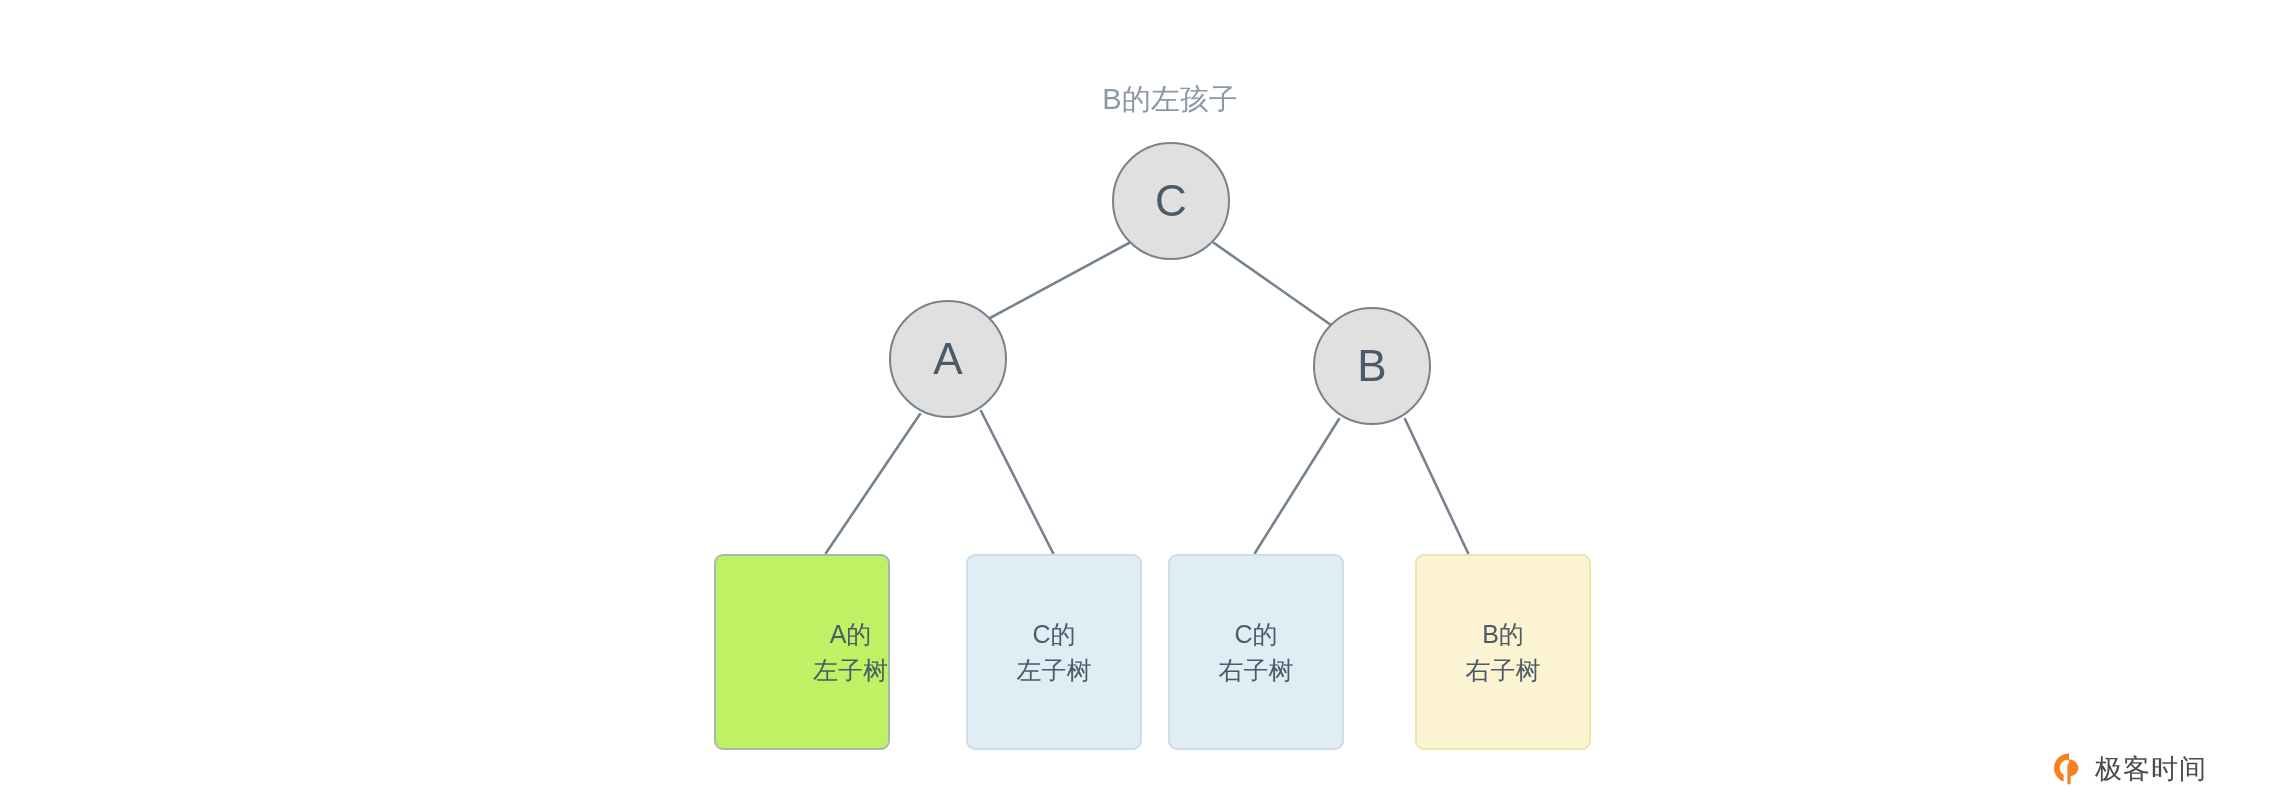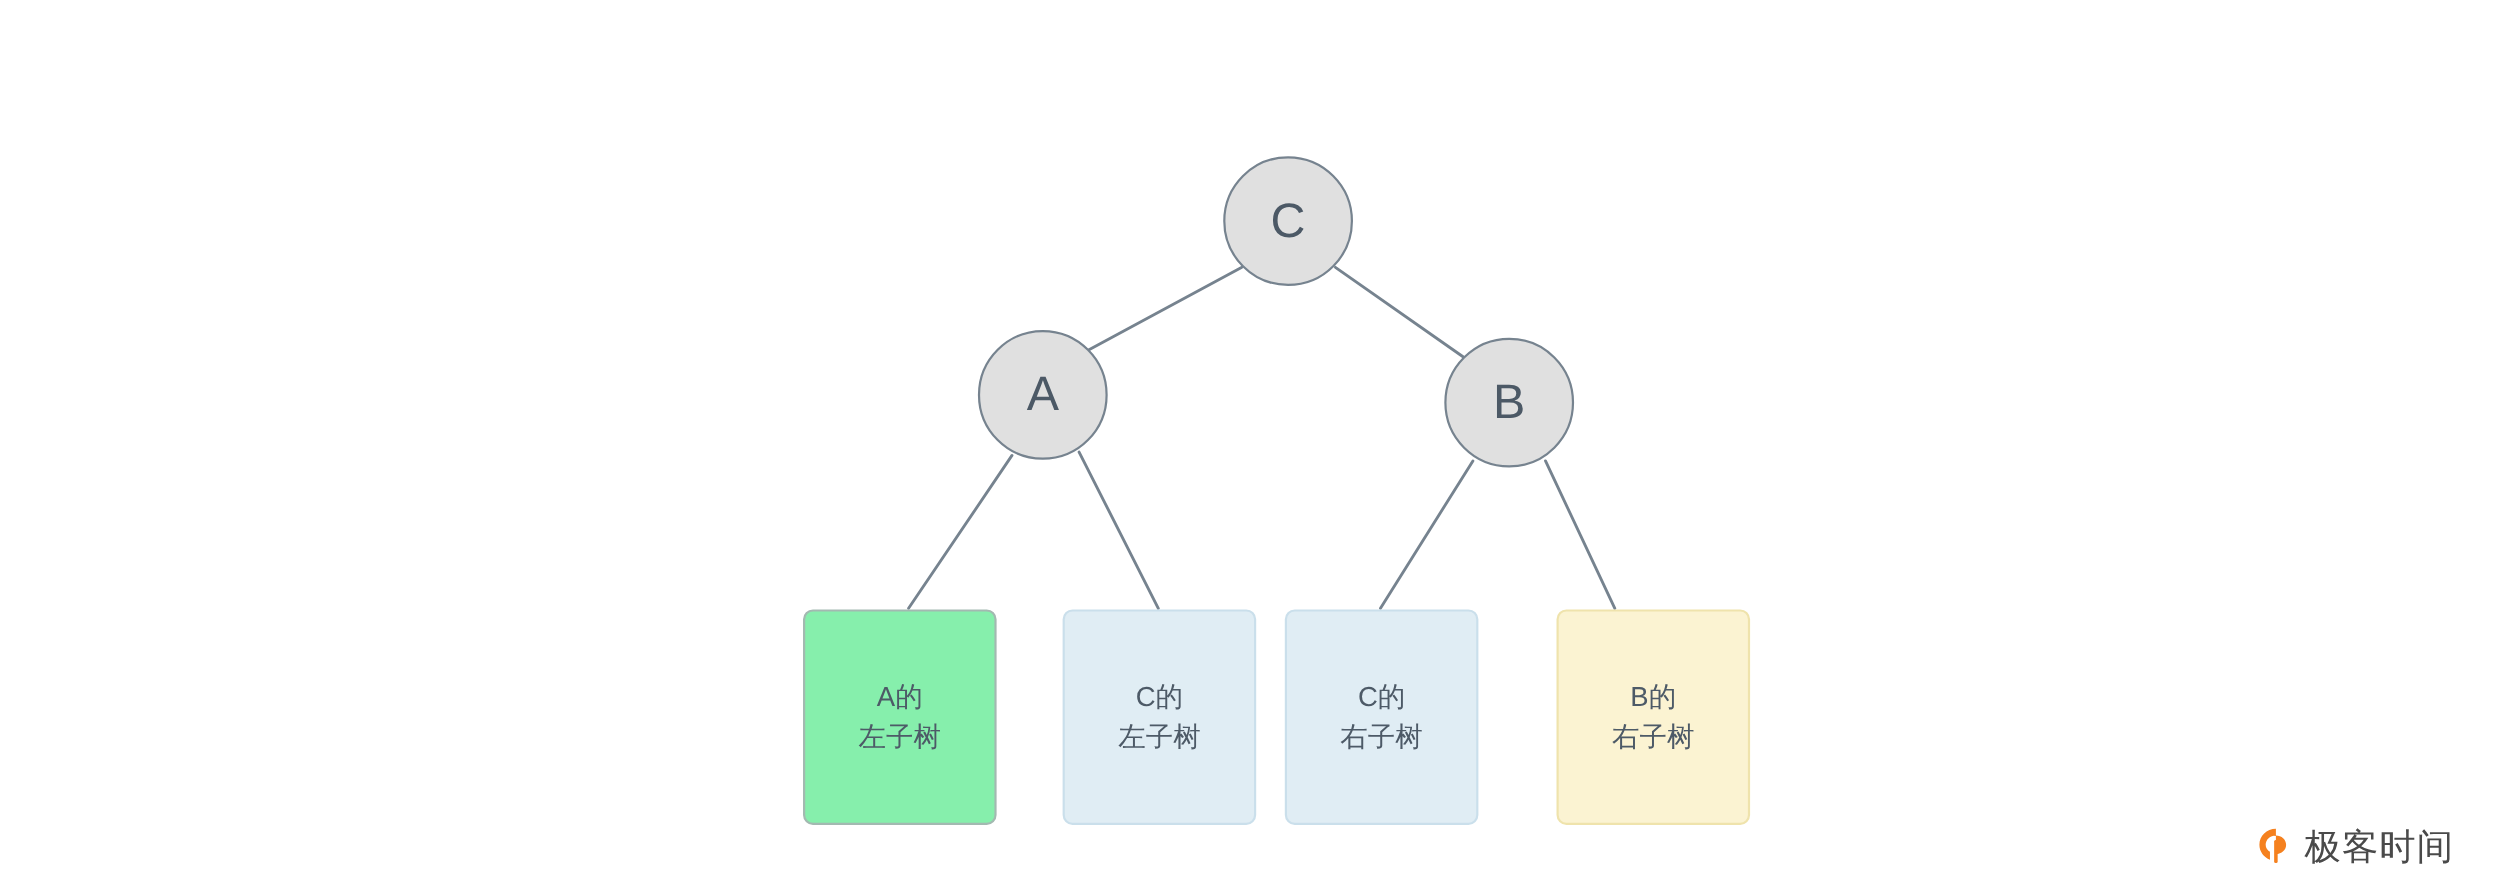--- a/index.html
+++ b/index.html
@@ -79,41 +79,41 @@
     align-items: center;
     justify-content: center;
     text-align: center;
   }
   .subtree-text {
     font-size: 25px;
     line-height: 1.45;
     color: #4d5a67;
     white-space: pre-line;
   }
-  #box-0 { left: 730px; background: #86efac; border-color: #a3b9b1; }
+  #box-0 { left: 714px; background: #bef264; border-color: #a3b9b1; justify-content: flex-end; }
   #box-1 { left: 966px; background: #e0edf4; border-color: #cadfeb; }
   #box-2 { left: 1168px; background: #e0edf4; border-color: #cadfeb; }
   #box-3 { left: 1415px; background: #fbf3d2; border-color: #efe3ac; }
 
   
   .watermark {
     position: absolute;
     left: 2052px;
     top: 752px;
     display: flex;
     align-items: center;
     gap: 9px;
   }
   .wm-mark {
     width: 34px;
     height: 34px;
     position: relative;
   }
   .wm-text {
-    font-size: 33px;
+    font-size: 27px;
     color: #4a4a4a;
     letter-spacing: 1px;
     line-height: 1;
   }
 </style>
 </head>
 <body>
 
 <div id="canvas">
 
@@ -121,20 +121,21 @@
     <g stroke="#76838f" stroke-width="2.6" fill="none" stroke-linecap="round">
       <line x1="1129" y1="243" x2="990" y2="318"></line>
       <line x1="1214" y1="243" x2="1331" y2="325"></line>
       <line x1="920" y1="414" x2="826" y2="553"></line>
       <line x1="981" y1="411" x2="1053" y2="553"></line>
       <line x1="1339" y1="419" x2="1255" y2="553"></line>
       <line x1="1405" y1="419" x2="1468" y2="553"></line>
     </g>
   </svg>
 
+  <div class="caption">B的左孩子</div>
 
   <div class="node" id="node-c">
     <span class="node-label">C</span>
   </div>
   <div class="node" id="node-a">
     <span class="node-label">A</span>
   </div>
   <div class="node" id="node-b">
     <span class="node-label">B</span>
   </div>

